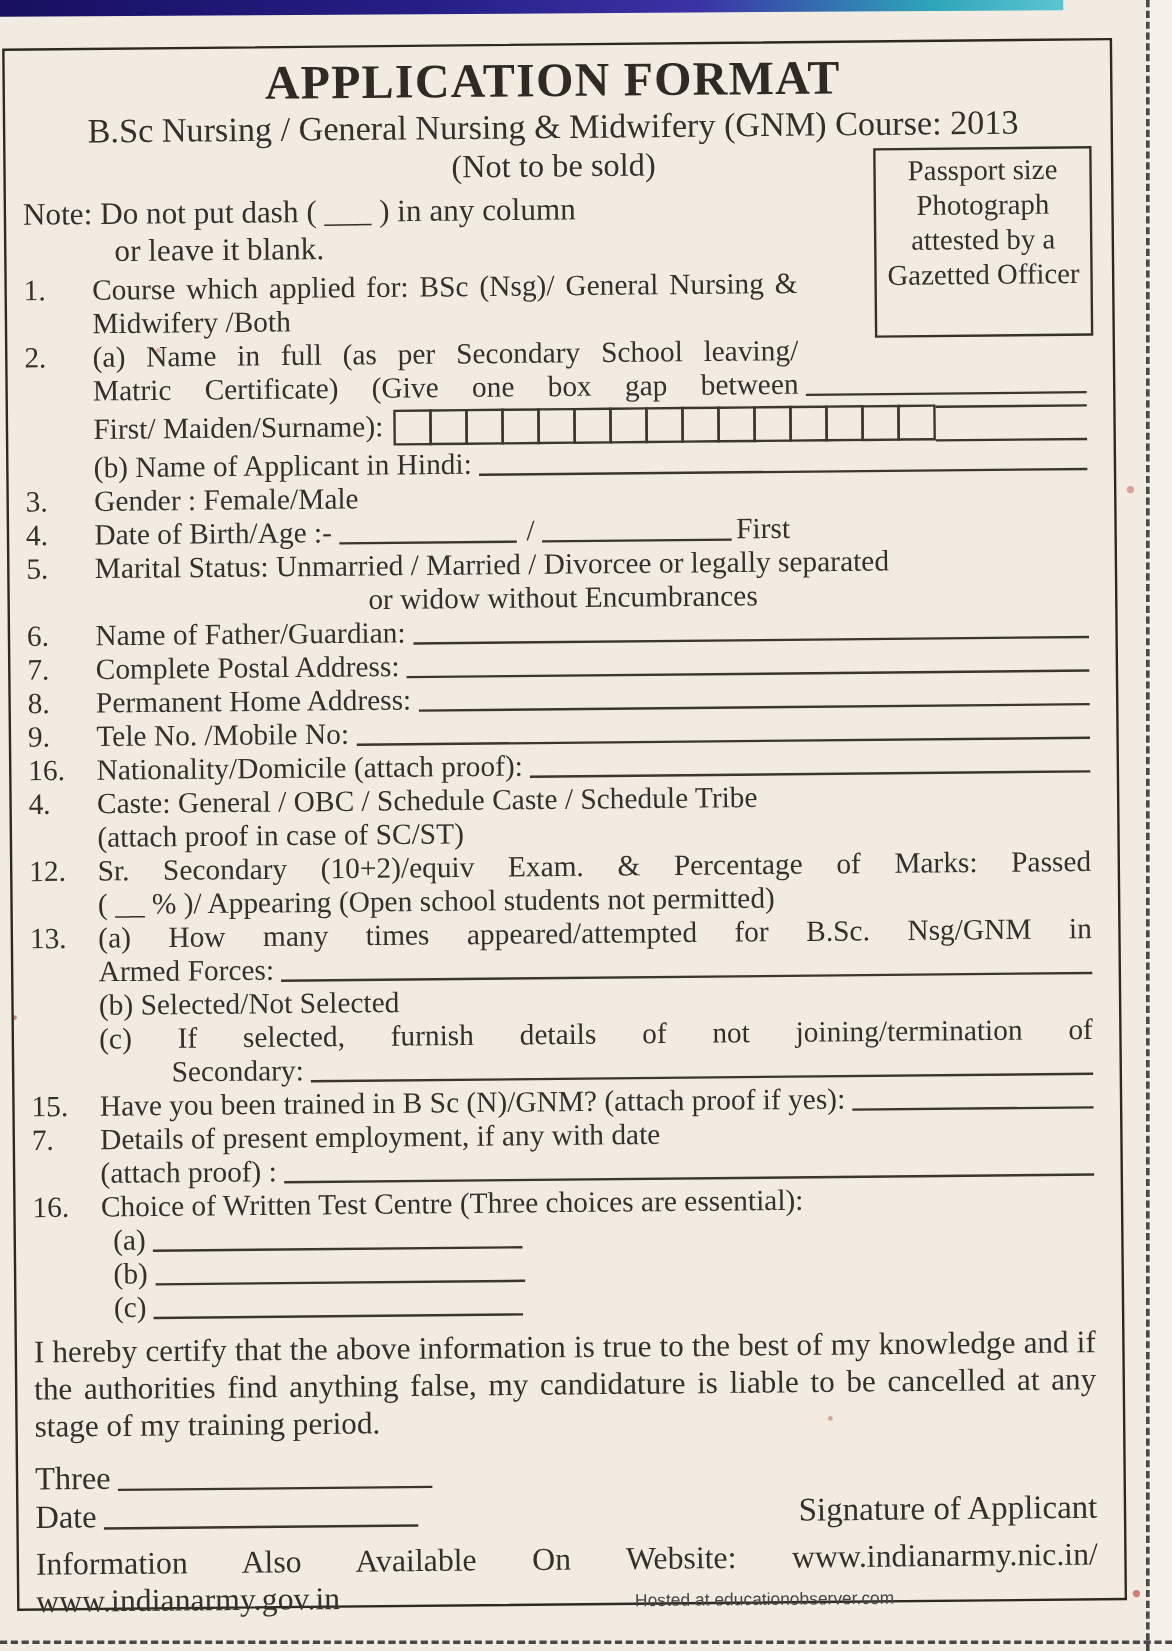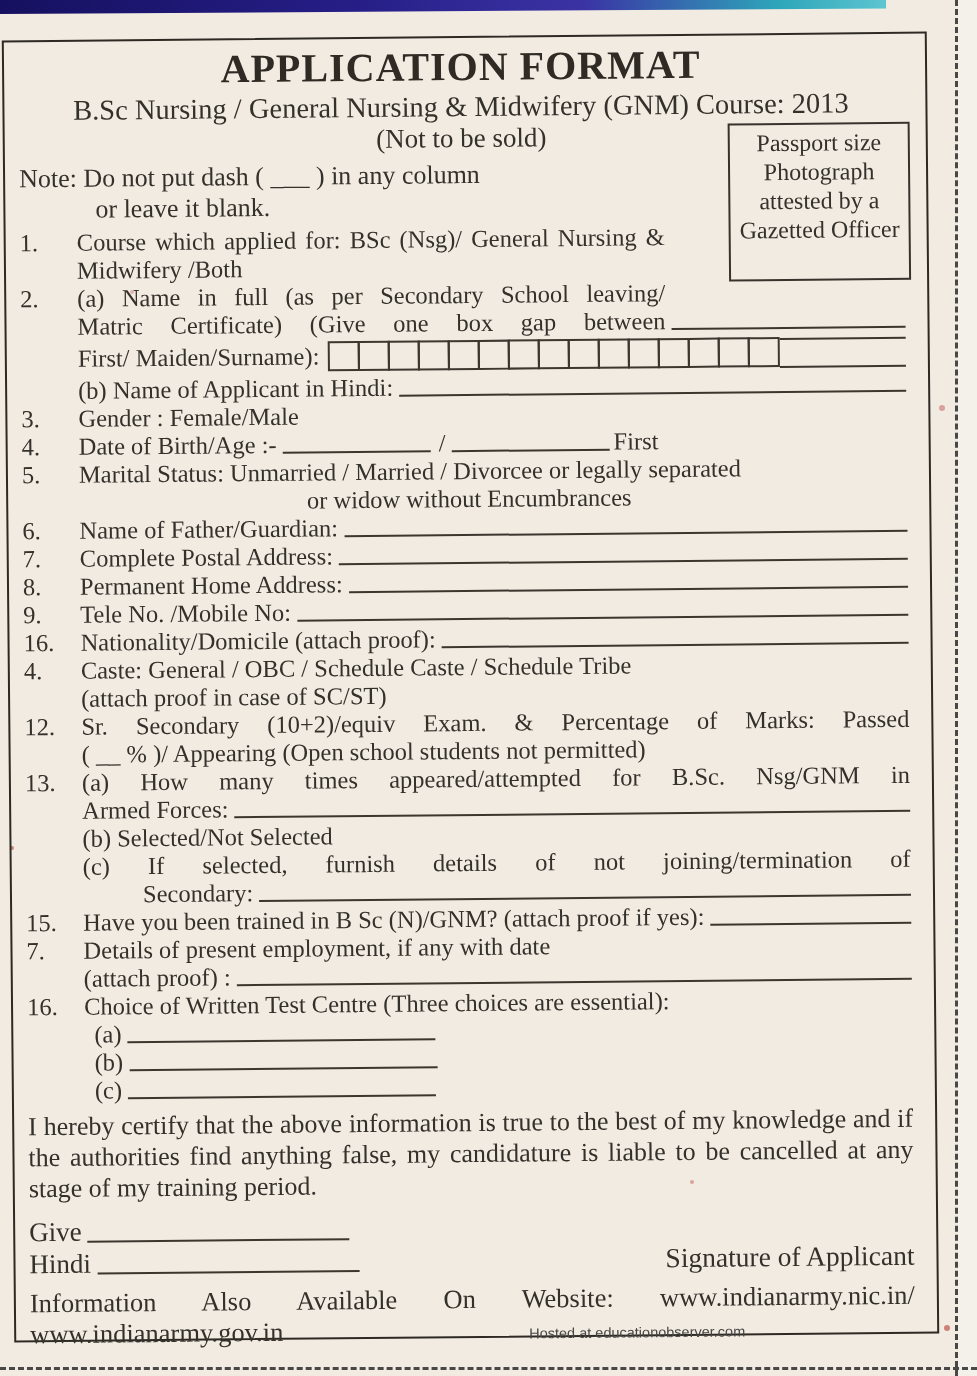--- a/index.html
+++ b/index.html
@@ -292,25 +292,25 @@
       </div>
     </div>
 
   </div>
 
   <div class="certify">I hereby certify that the above information is true to the best of my knowledge and if the authorities find anything false, my candidature is liable to be cancelled at any stage of my training period.</div>
 
   <div class="sign-block">
     <div class="pd-col">
       <div class="pd-row">
-        <span class="label">Give</span>
+        <span class="label">Three</span>
         <span class="fill fw265"></span>
       </div>
       <div class="pd-row">
-        <span class="label">Hindi</span>
+        <span class="label">Date</span>
         <span class="fill fw265"></span>
       </div>
     </div>
     <div class="sig-col">Signature of Applicant</div>
   </div>
 
   <div class="footer">
     <div class="web1 stretch">Information Also Available On Website: www.indianarmy.nic.in/</div>
     <div class="web2row">
       <span>www.indianarmy.gov.in</span>

